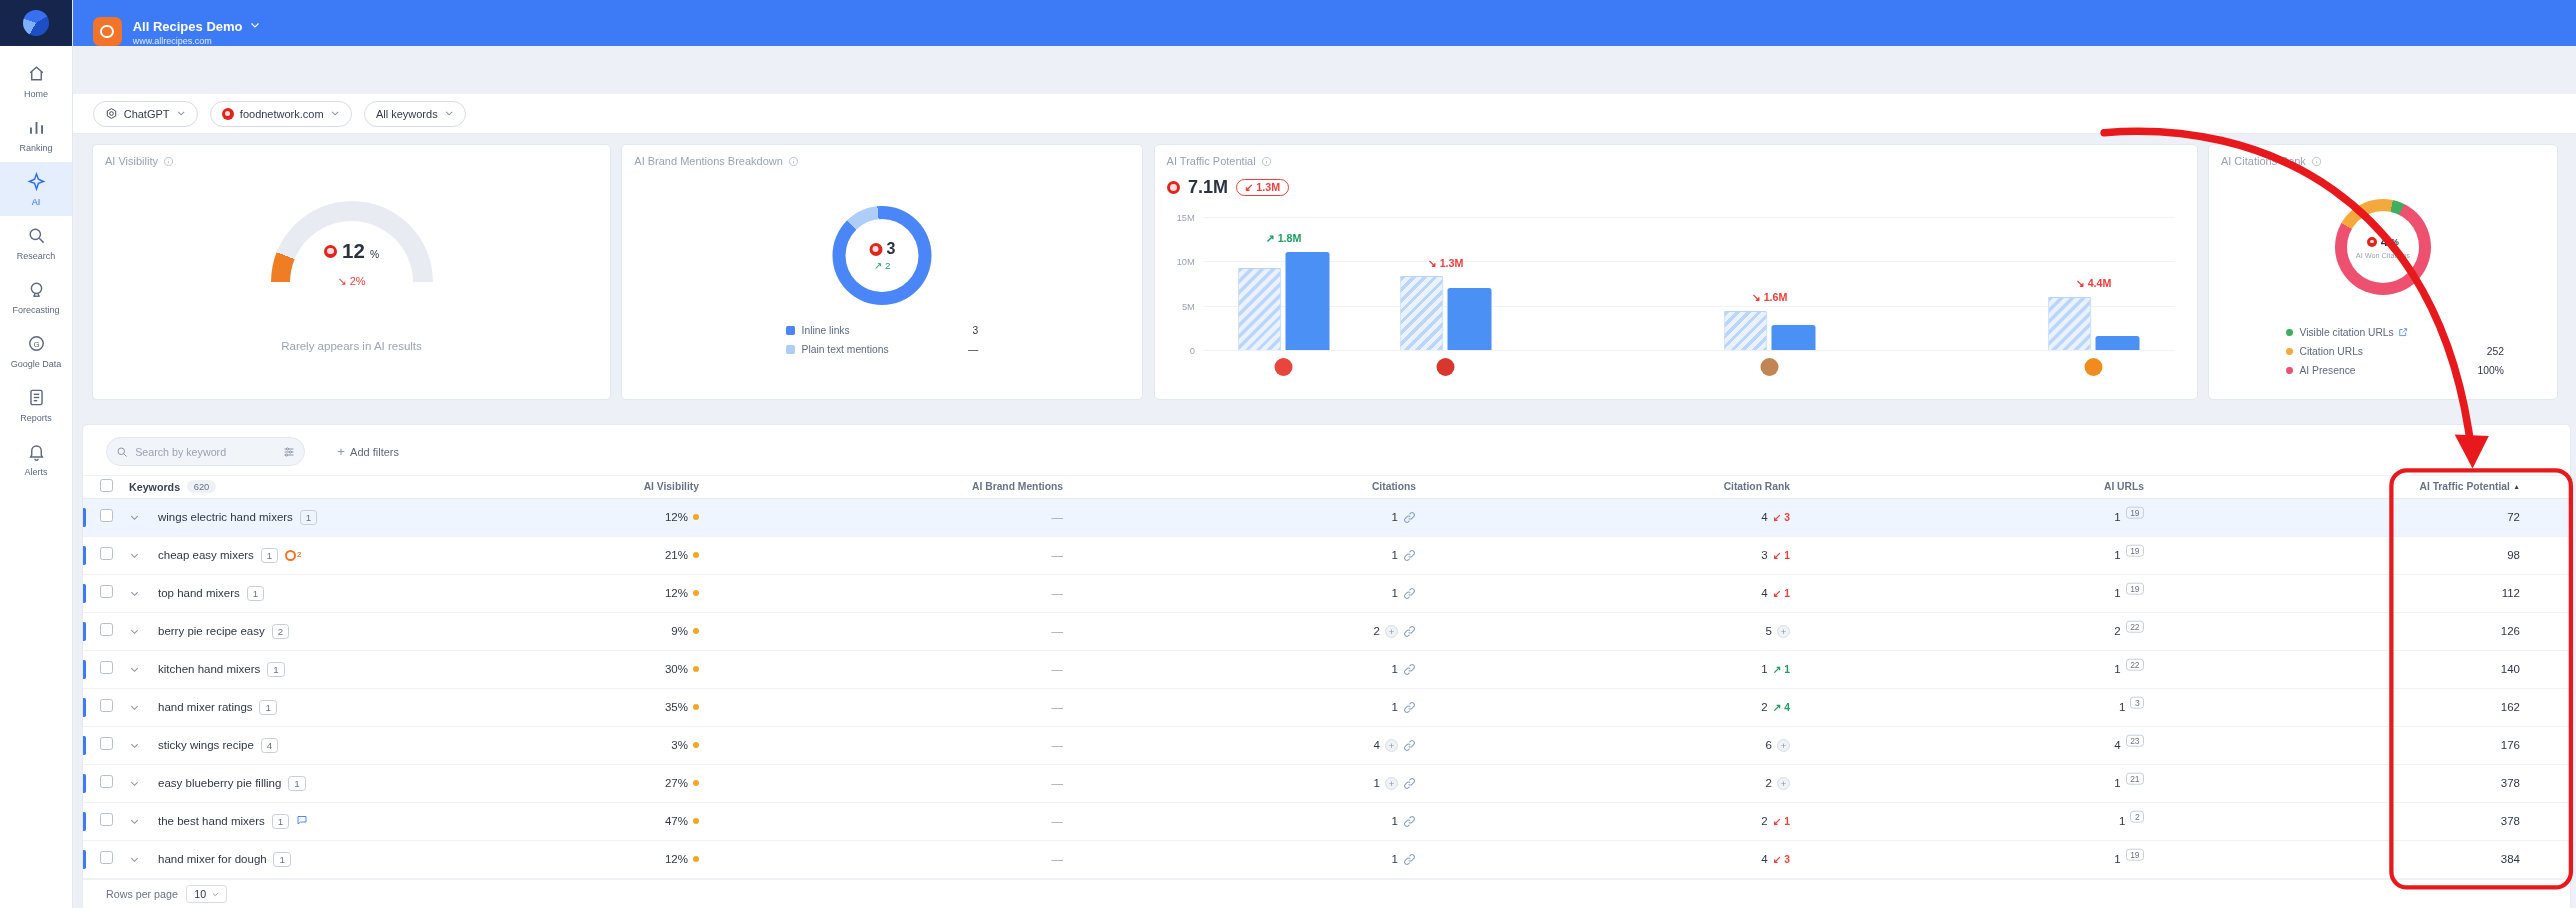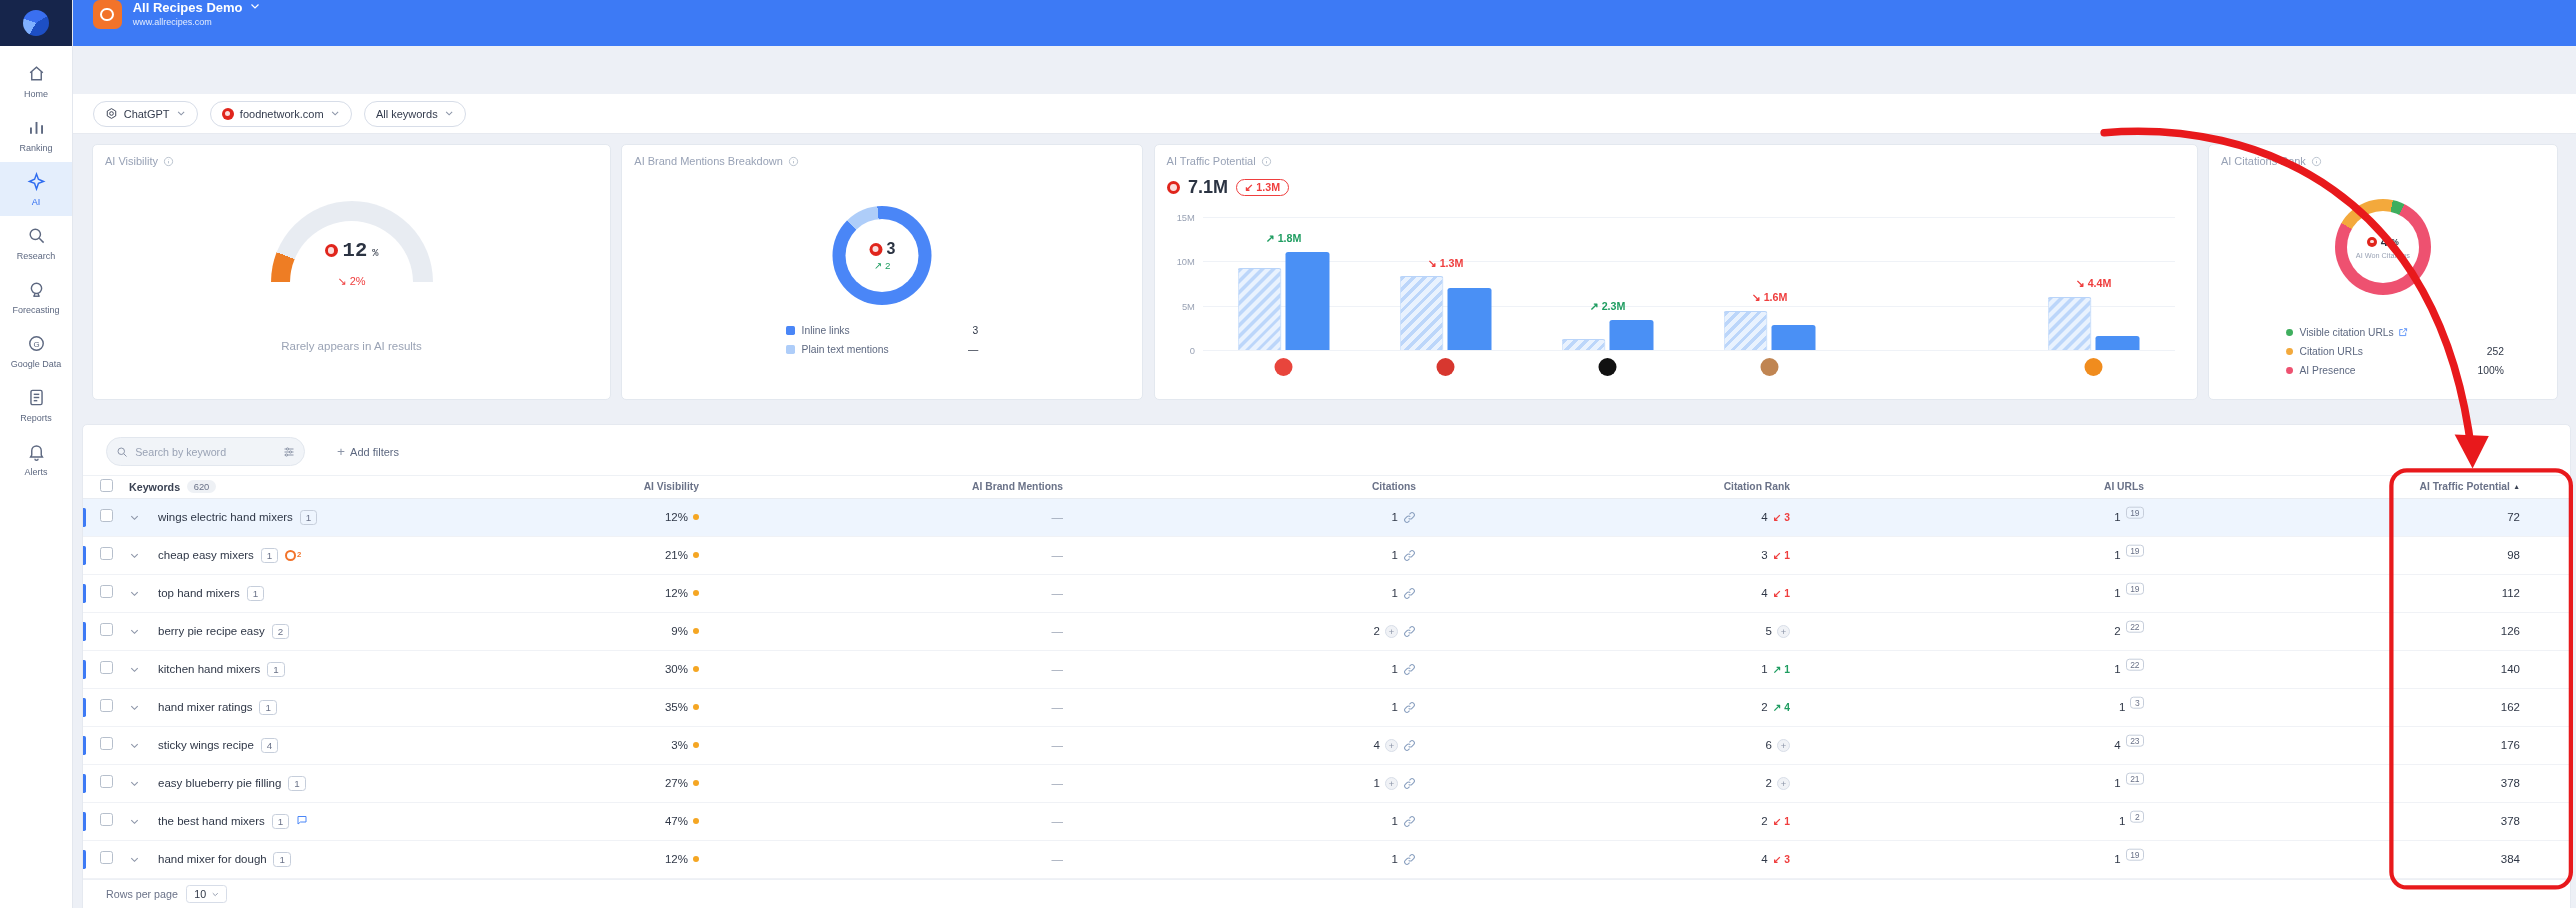--- a/index.html
+++ b/index.html
@@ -10,21 +10,21 @@
   .sidebar { position:absolute; left:0; top:0; width:73px; height:909px; background:#fff; border-right:0.9px solid #e3e7ee; z-index:5; }
   .logo-box { height:46px; background:#16254b; display:flex; align-items:center; justify-content:center; }
   .logo-circle { width:26px; height:26px; border-radius:50%;
      background: conic-gradient(from 210deg,#7fb0ff 0 22%,#3a6ff0 22% 58%,#1d4fc4 58% 100%); }
   .nav { padding-top:8.5px; }
   .nav-item { display:flex; flex-direction:column; align-items:center; gap:4.3px; padding:9.4px 1.7px 8.5px; color:#5d6880; font-size:9px; line-height:1.1; text-align:center; cursor:pointer; }
   .nav-item svg { width:19px; height:19px; }
   .nav-item.active { background:#e4eefc; color:#2e6cf0; }
 
   
-  .topbar { position:absolute; left:73px; right:0; top:0; height:46px; background:#3d7af5; display:flex; align-items:flex-start; gap:11px; padding-left:19.7px; z-index:4; }
+  .topbar { position:absolute; left:73px; right:0; top:0; height:46px; background:#3d7af5; display:flex; align-items:flex-end; gap:11px; padding-left:19.7px; z-index:4; }
   .project-icon { width:29px; height:29px; border-radius:6.8px; background:#f2732a; position:relative; flex:0 0 auto; }
   .project-icon::after { content:""; position:absolute; inset:7.7px; border:2.6px solid #fff; border-radius:50%; }
   .project-meta { display:flex; flex-direction:column; gap:1.7px; }
   .project-title-row { display:flex; align-items:center; gap:6.8px; }
   .project-title { color:#fff; font-size:13px; font-weight:bold; }
   .project-domain { color:rgba(255,255,255,.85); font-size:9px; }
   .topbar .chev svg { width:12px; height:12px; color:#fff; }
 
   
   .filterbar { position:absolute; left:73px; right:0; top:46px; height:40px; background:#fff; border-bottom:0.9px solid #e7eaf0; display:flex; align-items:center; gap:12px; padding-left:19.7px; z-index:3;margin-top:48px; }
@@ -40,21 +40,21 @@
   .switch::after { content:""; position:absolute; right:1.7px; top:1.7px; width:14.5px; height:14.5px; border-radius:50%; background:#fff; }
 
   
   .cards { position:absolute; left:92px; top:144px; display:flex; gap:10.3px; }
   .card { background:#fff; border:0.9px solid #e3e8ef; border-radius:5.1px; height:256px; position:relative; }
   .card-title { position:absolute; top:10.3px; left:12px; font-size:11px; color:#98a2b6; display:flex; gap:5.1px; align-items:center; z-index:2; }
   .card-title svg { width:11px; height:11px; color:#b6bfcc; }
   .c1 { width:519px; } .c2 { width:522px; } .c3 { width:1044px; } .c4 { width:350px; }
 
   
-  .gauge { position:absolute; left:50%; top:56px; transform:translateX(-50%); width:162px; height:82px; overflow:hidden;font-family:Liberation Mono, monospace; }
+  .gauge { position:absolute; left:50%; top:56px; transform:translateX(-50%); width:162px; height:82px; overflow:hidden; }
   .gauge-ring { width:162px; height:162px; border-radius:50%; }
   .gauge-hole { position:absolute; left:19.7px; top:19.7px; width:123px; height:123px; border-radius:50%; background:#fff; }
   .gauge-center { position:absolute; left:0; right:0; top:38px; display:flex; justify-content:center; align-items:baseline; gap:5.1px; }
   .big-val { font-size:20.5px; font-weight:bold; color:#2b3342; }
   .big-unit { font-size:10.3px; color:#2b3342; }
   .vis-change { position:absolute; top:130px; left:0; right:0; text-align:center; color:#ef3e3e; font-size:11px; }
   .vis-caption { position:absolute; top:195px; left:0; right:0; text-align:center; color:#9aa3b5; font-size:11.5px; }
   .ic-fav { width:13px; height:13px; align-self:center; flex:0 0 auto; }
 
   
@@ -346,28 +346,20 @@
           <div class="grp-icon" style="background:#e8453c"></div>
         </div>
         <div class="bar-group" style="left: 25%;">
           <div class="grp-label down" style="bottom:calc(55.333333333333336% + 6.8px)">↘ 1.3M</div>
           <div class="bars">
             <div class="bar prev" style="height:55.333333333333336%"></div>
             <div class="bar curr" style="height:46.666666666666664%"></div>
           </div>
           <div class="grp-icon" style="background:#d7372f"></div>
         </div>
-        <div class="bar-group" style="left: 41.6667%;">
-          <div class="grp-label up" style="bottom:calc(22.666666666666664% + 6.8px)">↗ 2.3M</div>
-          <div class="bars">
-            <div class="bar prev" style="height:8%"></div>
-            <div class="bar curr" style="height:22.666666666666664%"></div>
-          </div>
-          <div class="grp-icon" style="background:#111111"></div>
-        </div>
         <div class="bar-group" style="left: 58.3333%;">
           <div class="grp-label down" style="bottom:calc(29.333333333333332% + 6.8px)">↘ 1.6M</div>
           <div class="bars">
             <div class="bar prev" style="height:29.333333333333332%"></div>
             <div class="bar curr" style="height:18.666666666666664%"></div>
           </div>
           <div class="grp-icon" style="background:#c08552"></div>
         </div>
         <div class="bar-group" style="left: 91.6667%;">
           <div class="grp-label down" style="bottom:calc(40% + 6.8px)">↘ 4.4M</div>

